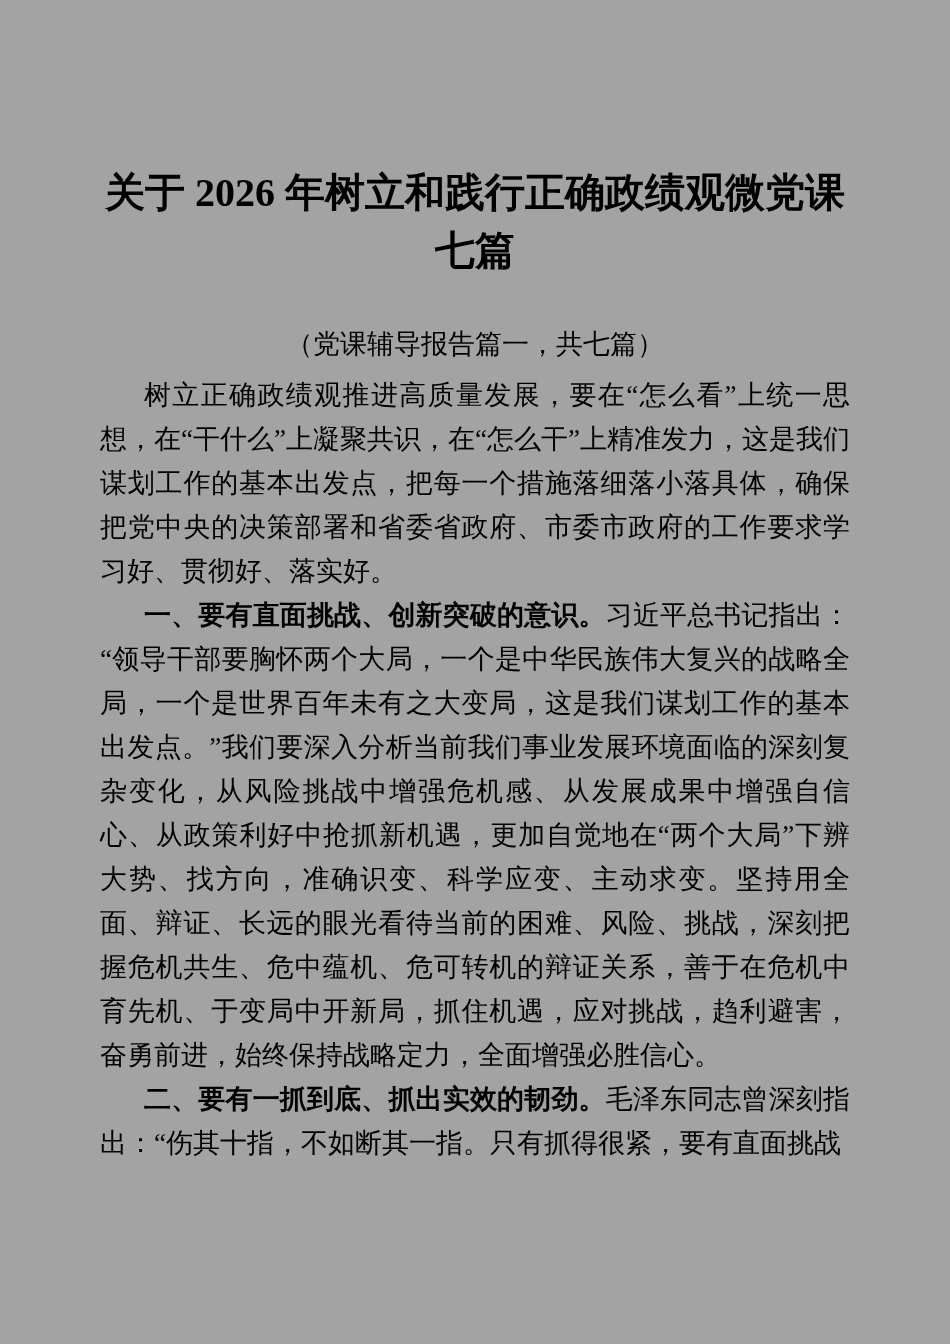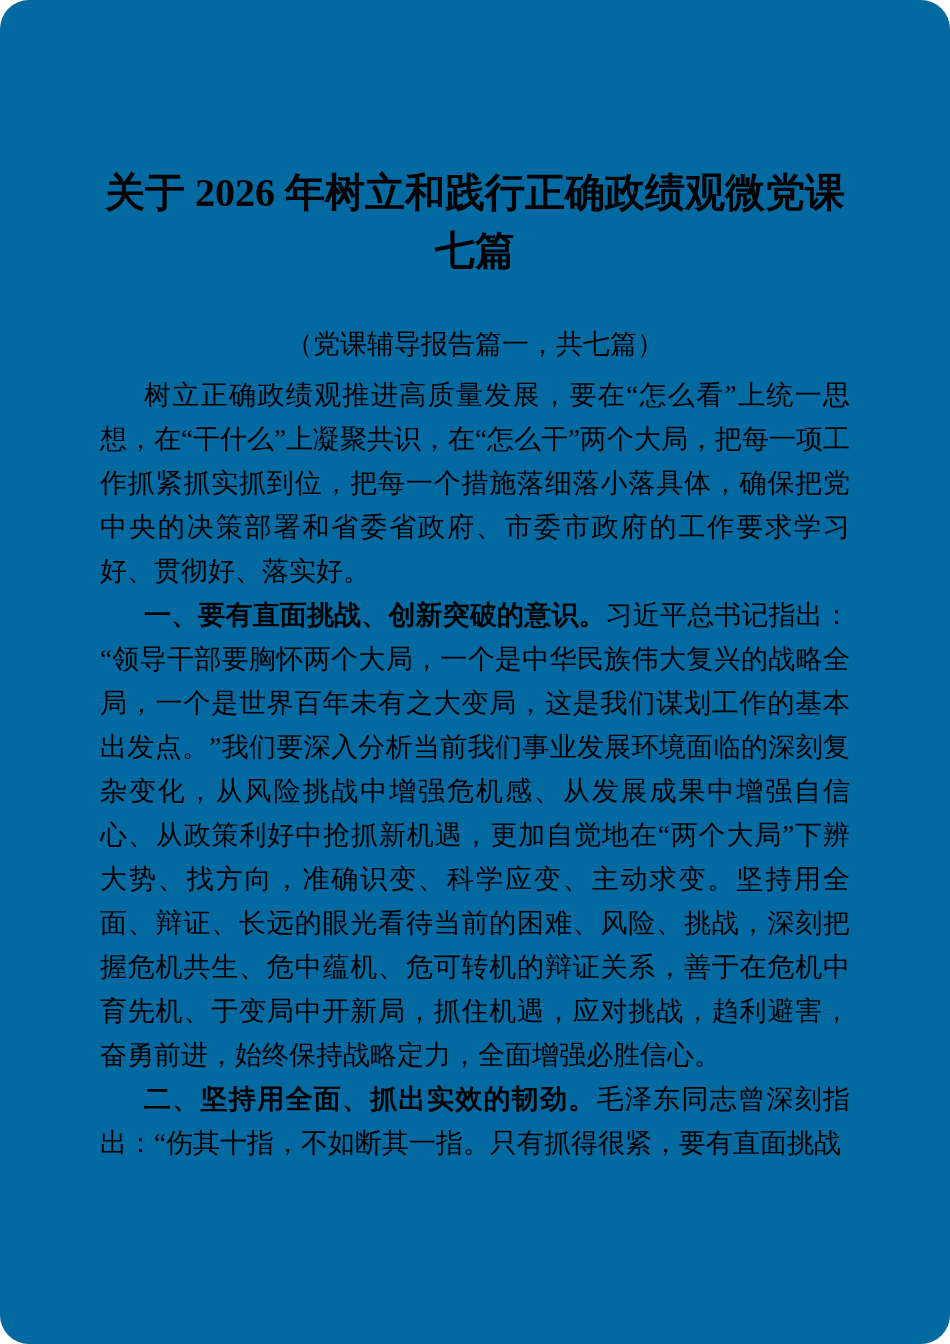--- a/index.html
+++ b/index.html
@@ -4,25 +4,24 @@
 <style>
   html, body {
     margin: 0;
     padding: 0;
     background: #ffffff;
   }
   .page {
     position: relative;
     width: 950px;
     height: 1344px;
-    background: #0369a1;
+    background: #a3a3a3;
     color: #000000;
     overflow: hidden;
     font-family: "Liberation Serif", "DejaVu Serif", serif;
-    border-radius: 29px;
   }
   .content {
     width: 750px;
     margin: 0 auto;
     padding-top: 164px;
   }
   .doc-title {
     margin: 0;
     font-size: 40px;
     line-height: 58px;
@@ -52,20 +51,20 @@
 </head>
 <body>
 
 <div class="page">
   <div class="content">
 
     <h1 class="doc-title">关于 2026 年树立和践行正确政绩观微党课七篇</h1>
 
     <p class="doc-subtitle">（党课辅导报告篇一，共七篇）</p>
 
-    <p class="para"><span>树立正确政绩观推进高质量发展，要在“怎么看”上统一思想，在“干什么”上凝聚共识，在“怎么干”两个大局，把每一项工作抓紧抓实抓到位，把每一个措施落细落小落具体，确保把党中央的决策部署和省委省政府、市委市政府的工作要求学习好、贯彻好、落实好。</span></p>
+    <p class="para"><span>树立正确政绩观推进高质量发展，要在“怎么看”上统一思想，在“干什么”上凝聚共识，在“怎么干”上精准发力，这是我们谋划工作的基本出发点，把每一个措施落细落小落具体，确保把党中央的决策部署和省委省政府、市委市政府的工作要求学习好、贯彻好、落实好。</span></p>
 
     <p class="para"><span class="para-lead">一、要有直面挑战、创新突破的意识。</span><span>习近平总书记指出：“领导干部要胸怀两个大局，一个是中华民族伟大复兴的战略全局，一个是世界百年未有之大变局，这是我们谋划工作的基本出发点。”我们要深入分析当前我们事业发展环境面临的深刻复杂变化，从风险挑战中增强危机感、从发展成果中增强自信心、从政策利好中抢抓新机遇，更加自觉地在“两个大局”下辨大势、找方向，准确识变、科学应变、主动求变。坚持用全面、辩证、长远的眼光看待当前的困难、风险、挑战，深刻把握危机共生、危中蕴机、危可转机的辩证关系，善于在危机中育先机、于变局中开新局，抓住机遇，应对挑战，趋利避害，奋勇前进，始终保持战略定力，全面增强必胜信心。</span></p>
 
-    <p class="para"><span class="para-lead">二、坚持用全面、抓出实效的韧劲。</span><span>毛泽东同志曾深刻指出：“伤其十指，不如断其一指。只有抓得很紧，要有直面挑战</span></p>
+    <p class="para"><span class="para-lead">二、要有一抓到底、抓出实效的韧劲。</span><span>毛泽东同志曾深刻指出：“伤其十指，不如断其一指。只有抓得很紧，要有直面挑战</span></p>
 
   </div>
 </div>
 
 </body></html>

